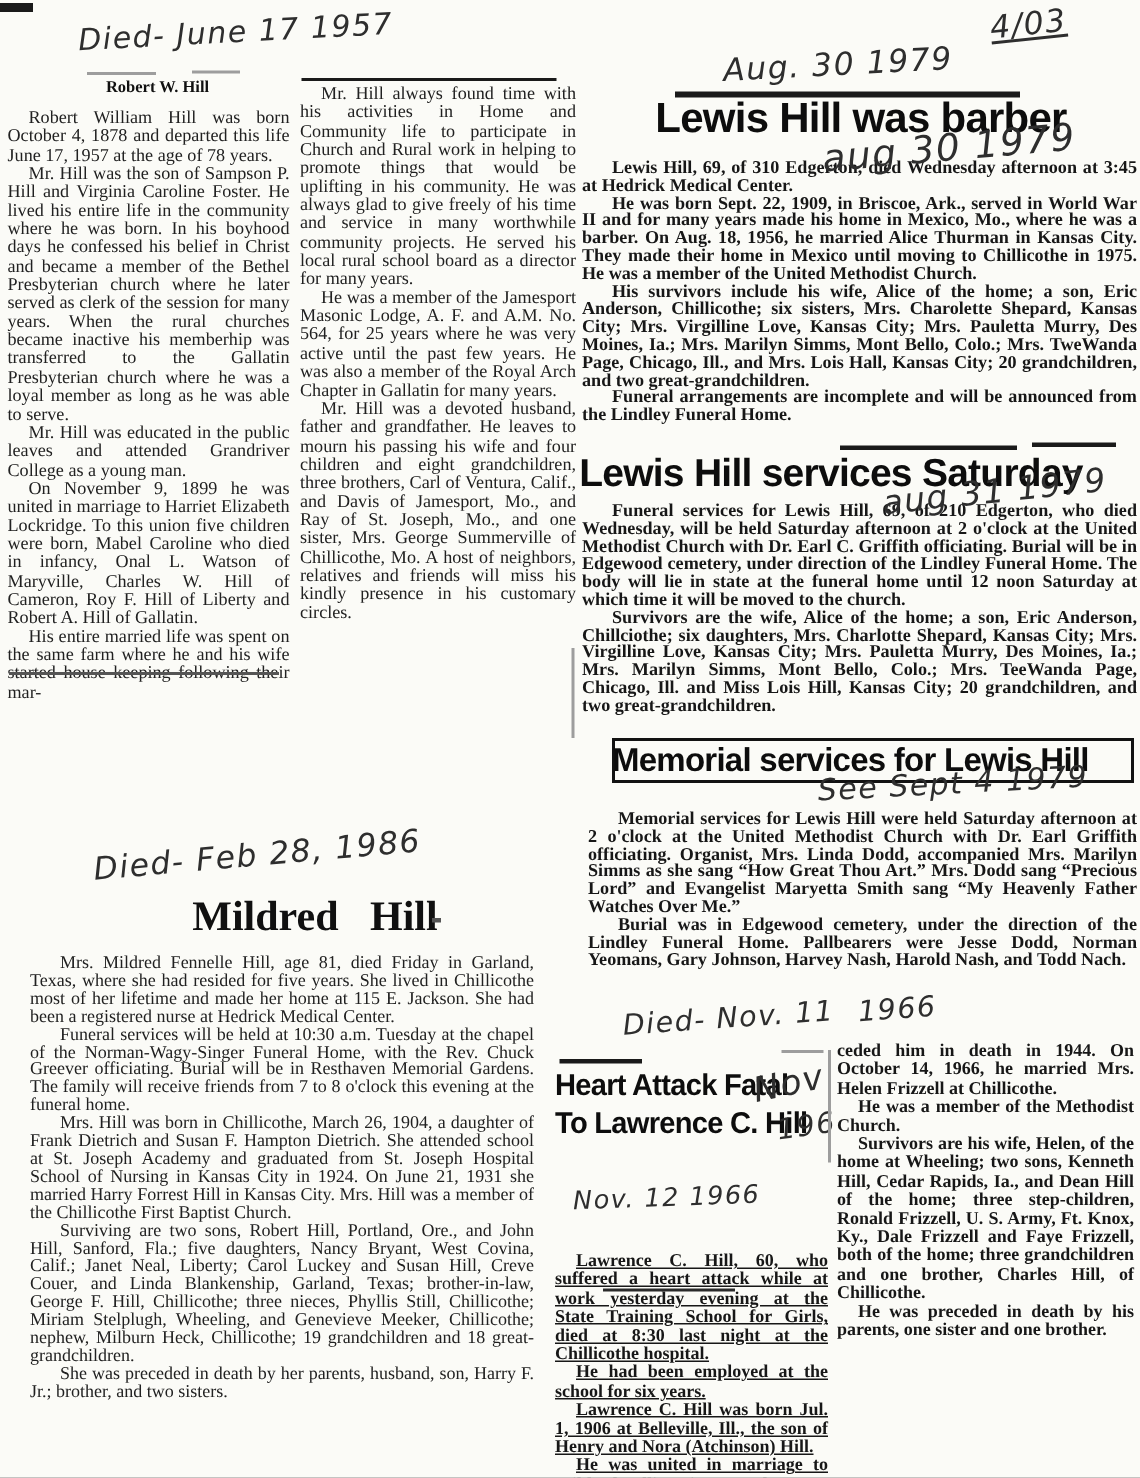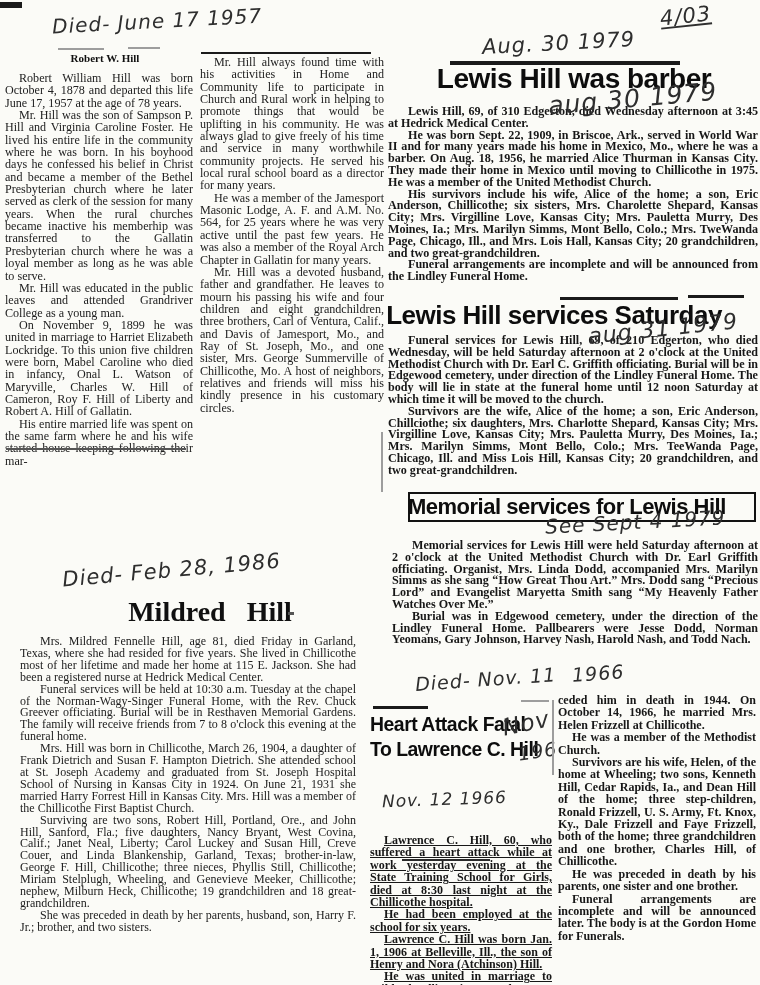--- a/index.html
+++ b/index.html
@@ -105,26 +105,25 @@
   <div class="abs rule" style="left:373px;top:706px;width:55px;height:2.5px;"></div>
   <div class="abs rule light" style="left:521px;top:700px;width:28px;height:2px;"></div>
   <div class="abs headline-sans" style="left:370px;top:712px;width:185px;font-size:20px;line-height:24px;text-align:left;transform:scaleX(.97);transform-origin:left;">Heart Attack Fatal</div>
   <div class="abs headline-sans" style="left:370px;top:737px;width:185px;font-size:20px;line-height:24px;text-align:left;transform:scaleX(.97);transform-origin:left;">To Lawrence C. Hill</div>
   <div class="abs hw" style="left:502px;top:710px;font-size:23px;transform:rotate(-12deg);">Nov</div>
   <div class="abs hw" style="left:518px;top:740px;font-size:19px;transform:rotate(-8deg);">196</div>
   <div class="abs hw" style="left:382px;top:789px;font-size:17px;transform:rotate(-2deg);">Nov. 12 1966</div>
   <div class="abs news boldtext" style="left:370px;top:834px;width:182px;font-size:12px;line-height:12.4px;text-decoration:underline;">
       <p class="para">Lawrence C. Hill, 60, who suffered a heart attack while at work yesterday evening at the State Training School for Girls, died at 8:30 last night at the Chillicothe hospital.</p>
       <p class="para">He had been employed at the school for six years.</p>
-      <p class="para">Lawrence C. Hill was born Jan. 1, 1906 at Belleville, Ill., the son of Henry and Nora (Atchinson) Hill.</p>
+      <p class="para">Lawrence C. Hill was born Jul. 1, 1906 at Belleville, Ill., the son of Henry and Nora (Atchinson) Hill.</p>
       <p class="para">He was united in marriage to Mildred Sullivan in 1933 who pre-</p>
     </div>
   <div class="abs rule" style="left:402px;top:859px;width:88px;height:1.5px;background:#2a2a2a;"></div>
   <div class="abs rule light" style="left:552px;top:700px;width:1.5px;height:75px;"></div>
   <div class="abs news boldtext" style="left:558px;top:694px;width:198px;font-size:12px;line-height:12.4px;">
       <p class="para cont">ceded him in death in 1944. On October 14, 1966, he married Mrs. Helen Frizzell at Chillicothe.</p>
       <p class="para">He was a member of the Methodist Church.</p>
       <p class="para">Survivors are his wife, Helen, of the home at Wheeling; two sons, Kenneth Hill, Cedar Rapids, Ia., and Dean Hill of the home; three step-children, Ronald Frizzell, U. S. Army, Ft. Knox, Ky., Dale Frizzell and Faye Frizzell, both of the home; three grandchildren and one brother, Charles Hill, of Chillicothe.</p>
       <p class="para">He was preceded in death by his parents, one sister and one brother.</p>
-      <p class="para">Funeral arrangements are incomplete and will be announced later. The body is at the Gordon Home for Funerals.</p>
     </div>
 
 </div>
 
 </body></html>

